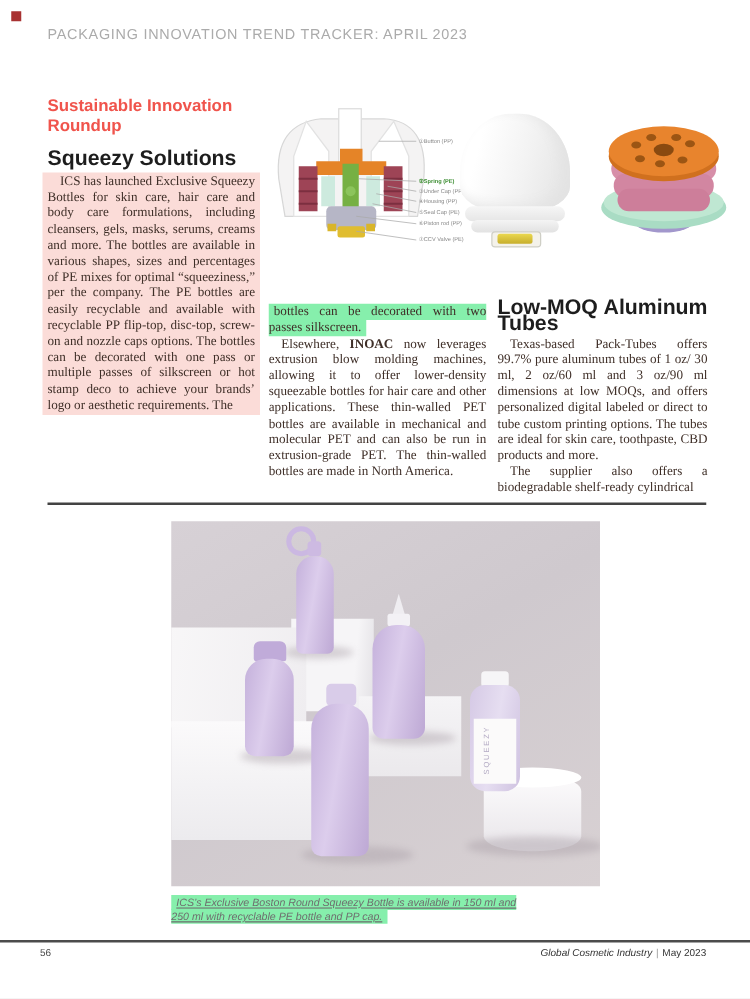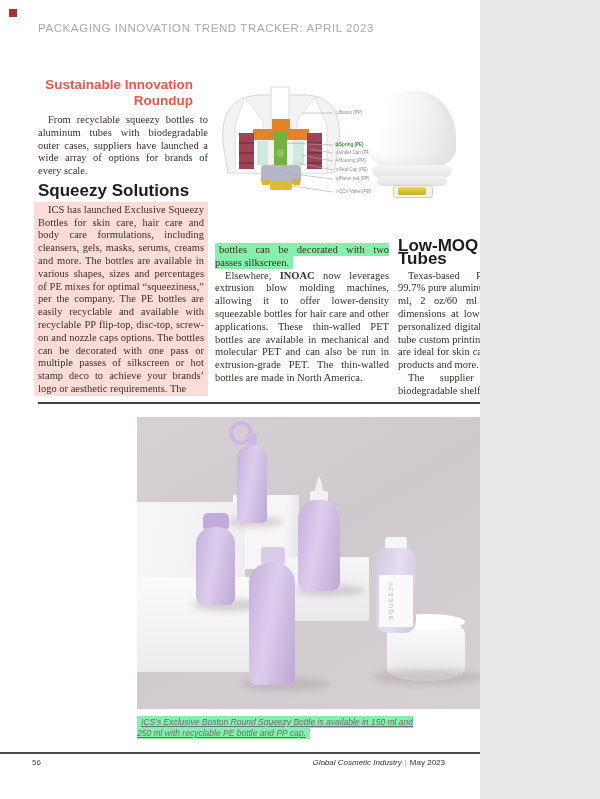--- a/index.html
+++ b/index.html
@@ -1,25 +1,25 @@
 <!DOCTYPE html>
 <html><head>
 <meta charset="utf-8">
 <style>
   html,body{margin:0;padding:0;background:#e8e8e8;}
-  .page{position:relative;width:480px;height:799px;background:#ffffff;overflow:hidden;
+  .page{position:relative;width:600px;height:799px;background:#ffffff;overflow:hidden;
         font-family:"Liberation Sans",sans-serif;}
   .abs{position:absolute;}
 
   
   .corner-sq{left:9px;top:9px;width:8px;height:8px;background:#a83232;}
   .tracker{left:38px;top:22px;font-size:11.5px;letter-spacing:.6px;color:#ababab;}
 
   
-  .title{left:38px;top:77px;width:155px;font-size:13.5px;line-height:16px;font-weight:bold;color:#f0544c;text-align:right;}
+  .title{left:38px;top:77px;width:155px;font-size:13.5px;line-height:16px;font-weight:bold;color:#f0544c;}
 
   
   .serif{font-family:"Liberation Serif",serif;font-size:10.5px;line-height:12.8px;color:#3f2f28;text-align:justify;}
   .serif p{margin:0;}
   .indent{text-indent:10px;}
   h3.subhead{margin:0;font-size:17px;color:#1d1d1d;font-family:"Liberation Sans",sans-serif;font-weight:bold;}
   .col-left{left:38px;top:114px;width:170px;}
   .col-left .subhead{margin:7px 0 4px 0;}
   .hl-block{background:#fbdcd8;margin-left:-4px;padding:2px 4px 0 4px;text-indent:10px;}
   .col-mid{left:215px;top:244px;width:174px;}
@@ -87,21 +87,20 @@
 <body>
 
 <div class="page">
 
   <div class="abs corner-sq"></div>
   <div class="abs tracker">PACKAGING INNOVATION TREND TRACKER: APRIL 2023</div>
 
   <div class="abs title">Sustainable Innovation Roundup</div>
 
   <div class="abs col-left serif">
-    <p class="indent">From recyclable squeezy bottles to aluminum tubes with biodegradable outer cases, suppliers have launched a wide array of options for brands of every scale.</p>
     <h3 class="subhead">Squeezy Solutions</h3>
     <div class="hl-block">ICS has launched Exclusive Squeezy Bottles for skin care, hair care and body care formulations, including cleansers, gels, masks, serums, creams and more. The bottles are available in various shapes, sizes and percentages of PE mixes for optimal “squeeziness,” per the company. The PE bottles are easily recyclable and available with recyclable PP flip-top, disc-top, screw-on and nozzle caps options. The bottles can be decorated with one pass or multiple passes of silkscreen or hot stamp deco to achieve your brands’ logo or aesthetic requirements. The</div>
   </div>
 
   <div class="abs fig-top">
 
     <div class="abs diag">
       <svg width="150" height="113" viewBox="0 0 150 113">
         <path d="M8,58 Q4,14 42,10 L92,10 Q128,12 124,58 L119,88 L13,88 Z" fill="#f4f3f3" stroke="#d7d7d7" stroke-width="1"></path>
         <rect x="56" y="2" width="18" height="44" fill="#ffffff" stroke="#dcdcdc"></rect>

